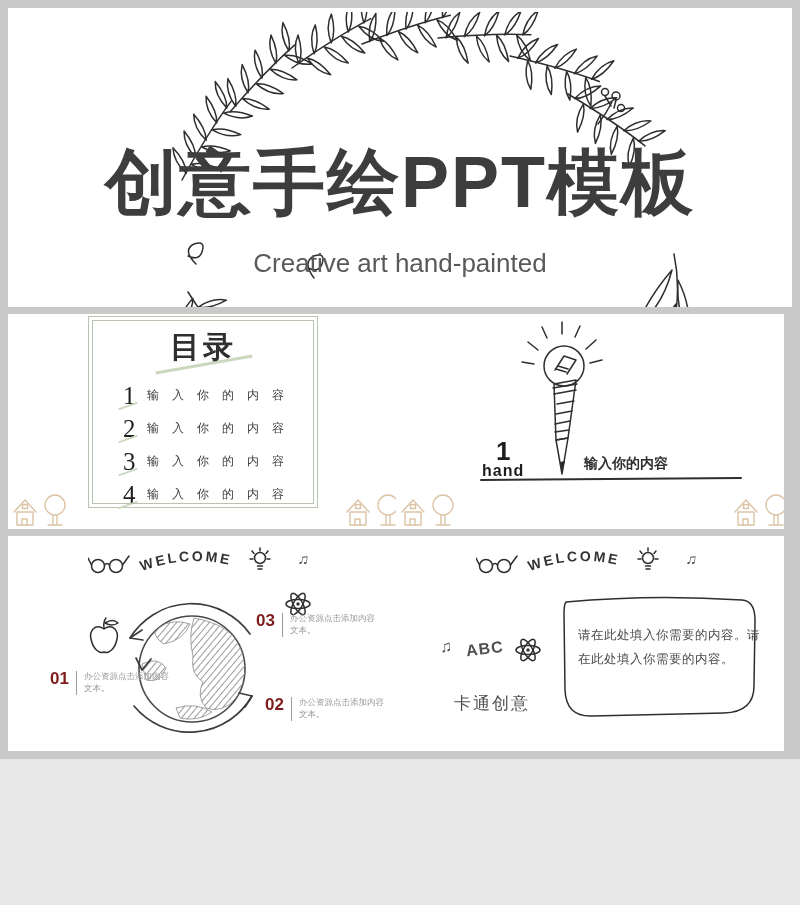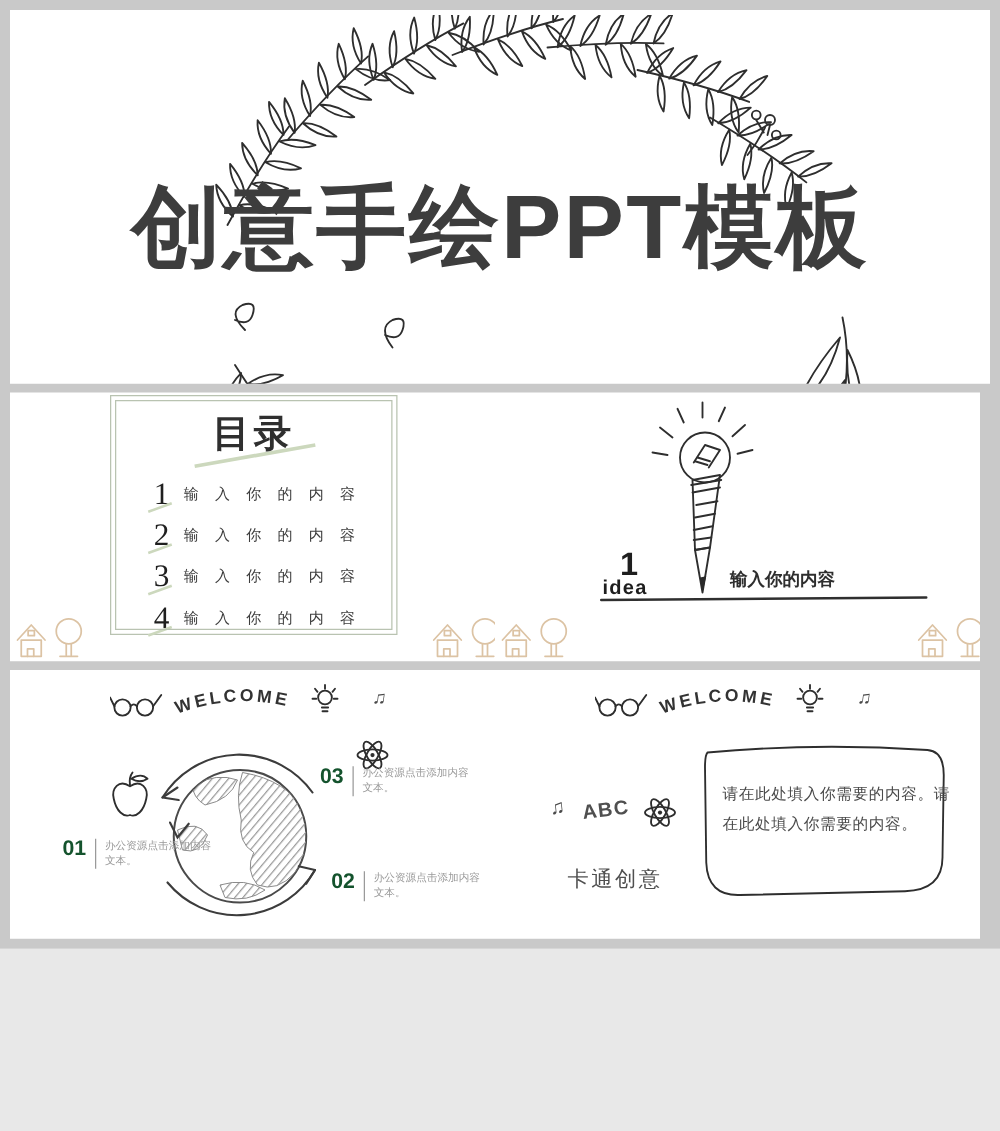--- a/index.html
+++ b/index.html
@@ -57,21 +57,21 @@
   .mini-bulb{position:absolute;left:240px;top:10px;}
   .note{position:absolute;font-size:15px;color:#4a4a4a;transform:rotate(8deg);}
   .note.hdr{left:290px;top:14px;}
 
   
   .atom1{position:absolute;left:276px;top:54px;}
   .apple{position:absolute;left:78px;top:80px;}
   .globe{position:absolute;left:94px;top:58px;}
   .ga{fill:none;stroke:#3c3c3c;stroke-width:1.7;stroke-linecap:round;}
   .point{position:absolute;display:flex;align-items:flex-start;}
-  .point .num{font-size:17px;font-weight:800;color:#14532d;line-height:1.1;}
+  .point .num{font-size:17px;font-weight:800;color:#7f1d1d;line-height:1.1;}
   .point .sep{width:1px;height:24px;background:#9a9a9a;margin:1px 7px 0 7px;}
   .point .txt{font-size:8.5px;color:#9a9a9a;width:92px;line-height:1.45;}
   .p01{left:42px;top:134px;} .p02{left:250px;top:160px;margin-left:7px;} .p03{left:248px;top:76px;}
 
   
   .note.c{left:44px;top:102px;font-size:16px;transform:rotate(-6deg);}
   .abc{position:absolute;left:70px;top:104px;font-size:16px;font-weight:800;color:#4f4f4f;
     letter-spacing:1px;transform:rotate(-7deg);}
   .atom2{position:absolute;left:118px;top:100px;}
   .cartoon-caption{position:absolute;left:58px;top:156px;font-size:17px;color:#4f4f4f;
@@ -148,20 +148,21 @@
         <ellipse cy="-19" rx="7" ry="17" transform="rotate(270)"></ellipse>
         <ellipse cy="-19" rx="7" ry="17" transform="rotate(315)"></ellipse>
         <circle r="8"></circle>
           <circle r="3.5"></circle>
       </g>
 
       <path class="ln" d="M96 252 q-14 -14 -2 -20 q12 -4 8 8 q-3 9 -14 4"></path>
       <path class="ln" d="M214 266 q-12 -16 0 -22 q12 -4 8 8 q-3 9 -14 4"></path>
     </svg>
     <h1 class="cover-title">创意手绘PPT模板</h1>
+    <div class="cover-subtitle">Creative art hand-painted</div>
   </section>
 
   <div class="row">
 
     <section class="slide">
       <div class="toc-box">
         <div class="toc-slash"></div>
         <h2 class="toc-title">目录</h2>
         <div class="toc-list">
           <div class="toc-item">
@@ -212,21 +213,21 @@
           <path d="M43 50 l9 -14 12 4 -9 14"></path>
           <path d="M46 46 l10 3 M44 49 l10 3"></path>
           <path d="M42 64 L64 60 L56 118 L44 120 Z"></path>
           <path d="M41 68 l24 -4 M42 74 l22 -4"></path>
           <path d="M45 84 l17 -3 M44 94 l16 -3 M43 104 l15 -3 M43 112 l14 -2"></path>
           <path d="M44 120 L56 118 L50 154 Z"></path>
         </g>
         <path d="M48 142 l5 -1 L50 154 Z" fill="#2a2a2a" stroke="none"></path>
       </svg>
       <div class="idea-num">1</div>
-      <div class="idea-word">idea</div>
+      <div class="idea-word">hand</div>
       <div class="idea-line"></div>
       <div class="idea-caption">输入你的内容</div>
       <svg class="corner l" width="58" height="36" viewBox="0 0 58 36">
         <g class="tan">
           <path d="M3 20 L14 8 L25 20"></path>
             <rect x="6" y="20" width="16" height="13"></rect>
           <rect x="11.5" y="12.5" width="5" height="4"></rect>
             <path d="M11 33 v-6 h5 v6"></path>
           <circle cx="44" cy="13" r="10"></circle>
             <path d="M42 23 v9 M46 23 v9 M37 33 h14"></path>

